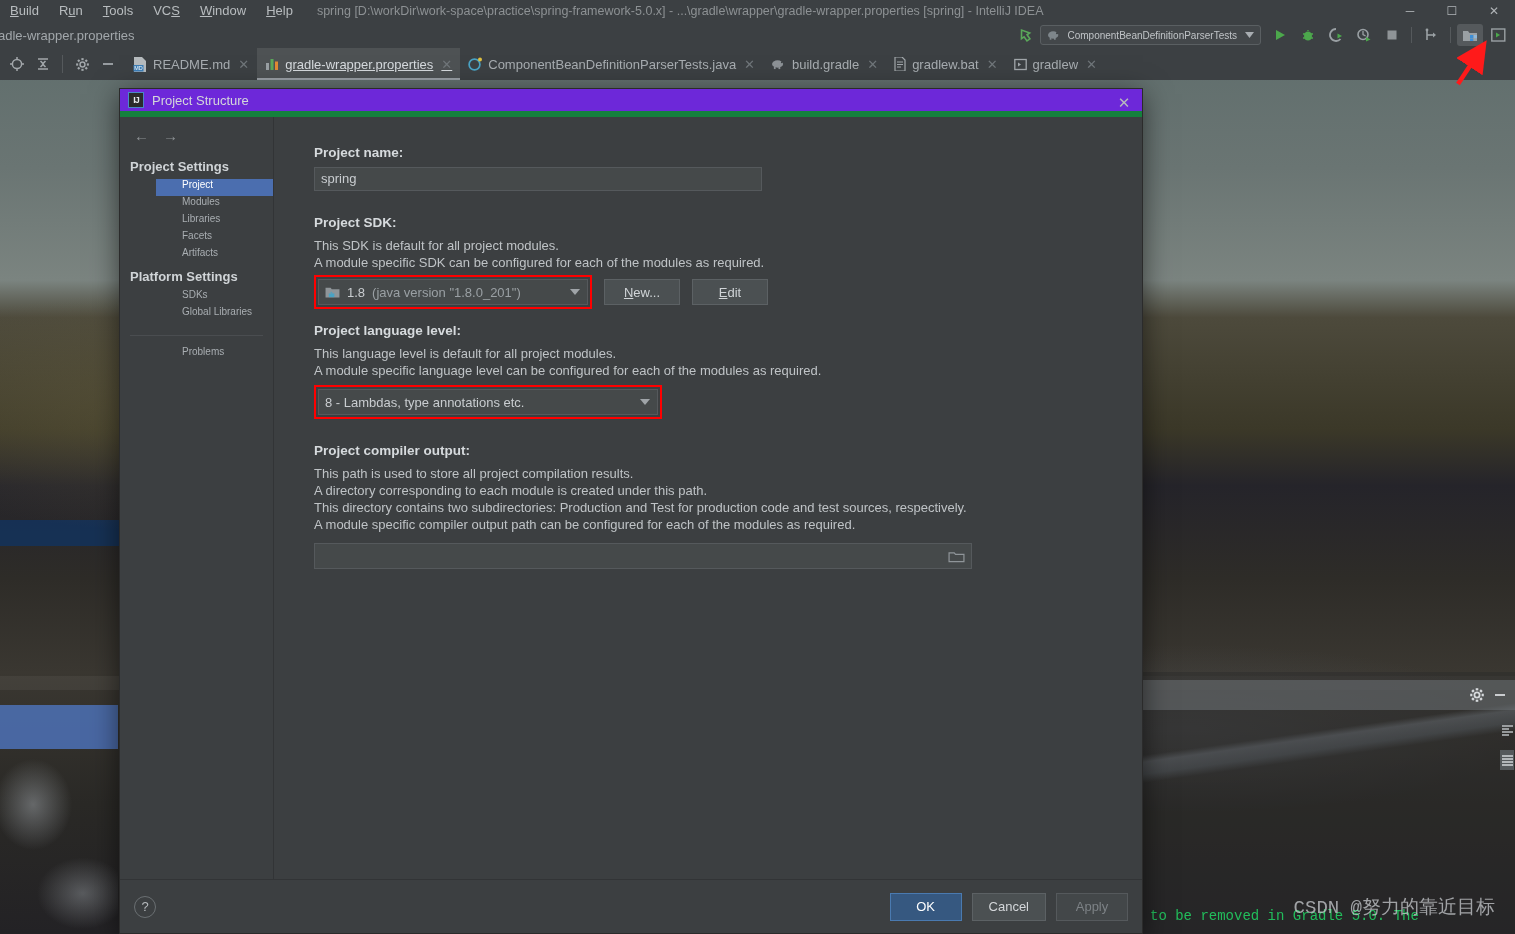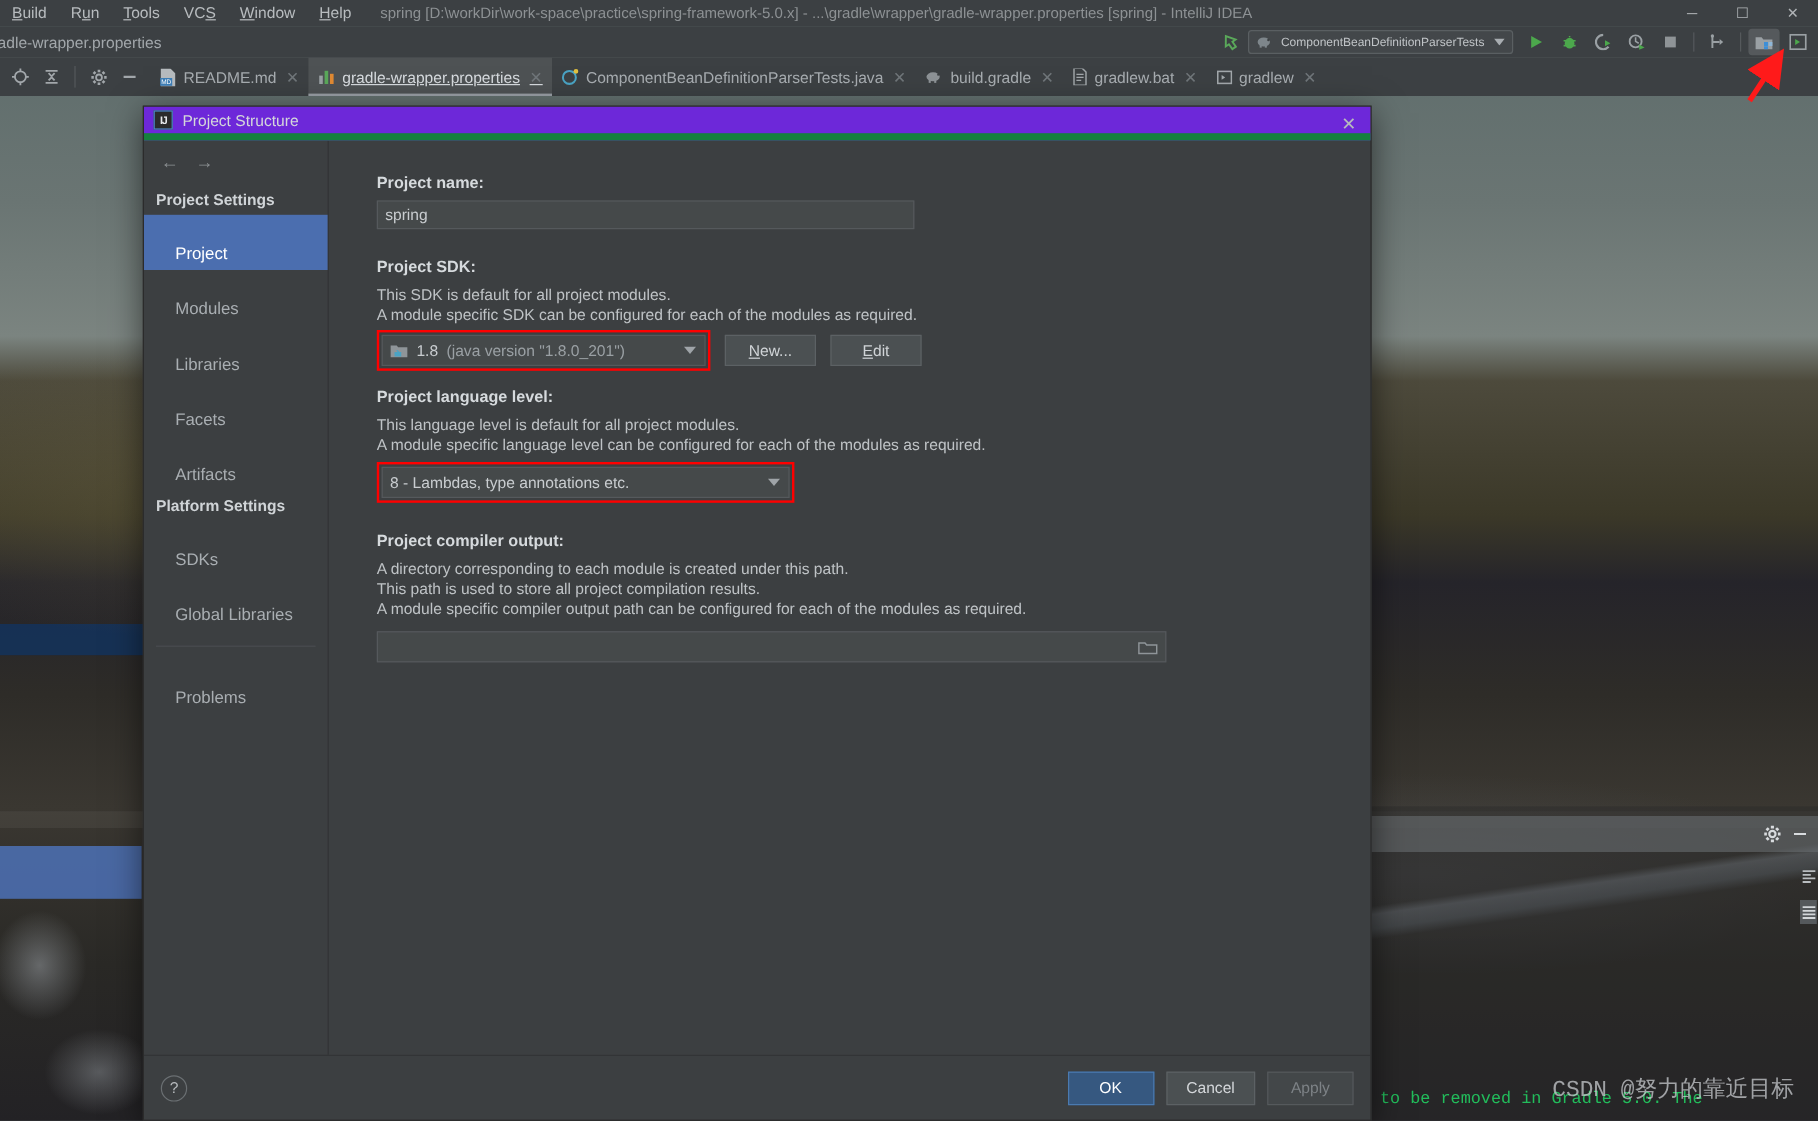--- a/index.html
+++ b/index.html
@@ -152,21 +152,21 @@
   .dlg-close { position: absolute; right: 8px; top: 4px; width: 20px; height: 20px;
     display: flex; align-items: center; justify-content: center; color: #b6babd; font-size: 15px; }
 
   .dlg-body { flex: 1; display: flex; min-height: 0; }
   .dlg-side {
     width: 154px; background: #3c3f41; border-right: 1px solid #323436;
     padding-top: 6px; flex-shrink: 0;
   }
   .nav-arrows { display: flex; gap: 14px; padding: 4px 14px 10px 14px; color: #8d9194; font-size: 15px; }
   .side-group { color: #d0d4d7; font-size: 13px; font-weight: bold; padding: 5px 0 5px 10px; }
-  .side-item { color: #a9aeb2; font-size: 14px; padding: 24px 0 6px 26px; }
+  .side-item { color: #a9aeb2; font-size: 10px; padding: 0 0 6px 26px; margin-left: 36px; }
   .side-item.active { background: #4b6eaf; color: #ffffff; }
   .side-sep { height: 1px; background: #4a4d50; margin: 12px 10px 10px 10px; }
 
   .dlg-main { flex: 1; padding: 28px 0 0 40px; min-width: 0; }
   .lbl-bold { color: #d6dadd; font-size: 13.5px; font-weight: bold; margin-bottom: 7px; }
   .lbl-desc { color: #bfc3c6; font-size: 13px; line-height: 17px; }
   .txtinput {
     width: 448px; height: 24px; background: #45494a; border: 1px solid #55595c;
     color: #c9cdd0; font-size: 13px; padding: 0 6px; line-height: 22px;
   }
@@ -561,22 +561,23 @@
             <div class="combo wide">
               <span>8 - Lambdas, type annotations etc.</span>
               <span class="caret"></span>
             </div>
           </div>
         </div>
 
         <div class="spacer-24"></div>
 
         <div class="lbl-bold">Project compiler output:</div>
+        <div class="lbl-desc">This path is used to store all project compilation results.</div>
         <div class="lbl-desc">A directory corresponding to each module is created under this path.</div>
-        <div class="lbl-desc">This path is used to store all project compilation results.</div>
+        <div class="lbl-desc">This directory contains two subdirectories: Production and Test for production code and test sources, respectively.</div>
         <div class="lbl-desc">A module specific compiler output path can be configured for each of the modules as required.</div>
 
         <div class="pathfield" style="margin-top:10px;">
           <span>
             <svg width="17" height="13" viewBox="0 0 18 14">
                 <path d="M1 3 H6.5 L8 4.8 H17 V12.5 H1 Z" fill="none" stroke="#8f9599" stroke-width="1.3"></path>
               </svg>
           </span>
         </div>
 

